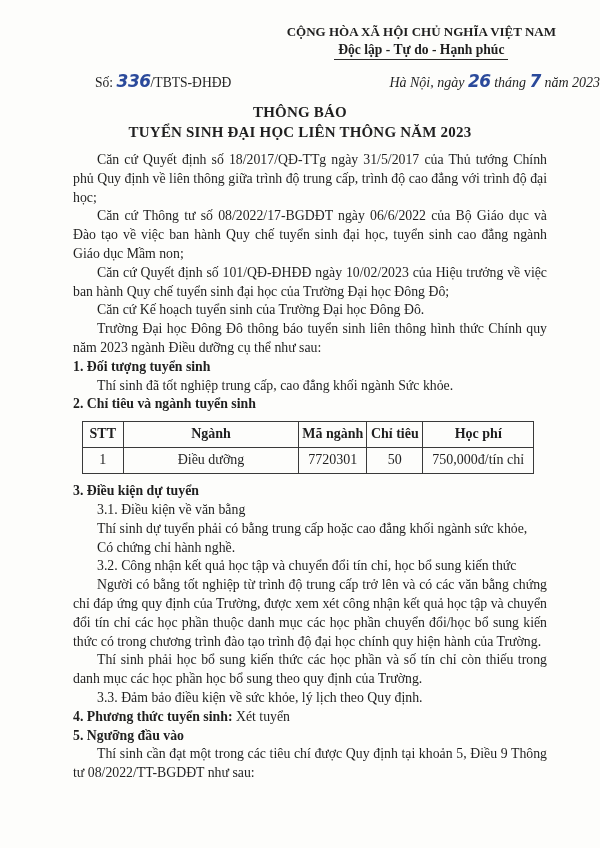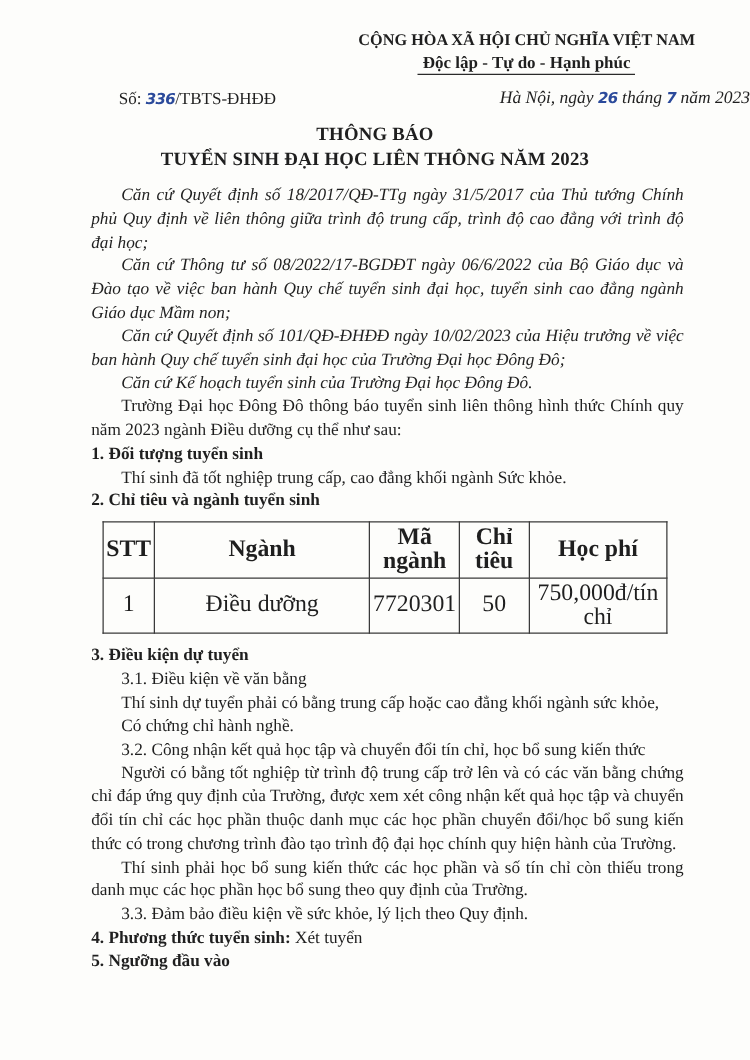--- a/index.html
+++ b/index.html
@@ -29,37 +29,37 @@
   .nat-line2 {
     font-size:13.6px; font-weight:bold; display:inline-block;
     padding:0 4px 1px 4px; border-bottom:1.4px solid var(--rule);
     margin-top:2px; white-space:nowrap;
   }
   .meta-row { display:flex; margin-top:11px; }
   .doc-number { width:252px; margin-left:40px; text-align:left; padding-left:55px; font-size:13.6px; }
   .dateline { flex:1; text-align:right; padding-left:34px; font-style:italic; font-size:14px; white-space:nowrap; }
   .handwritten {
     font-family:"DejaVu Sans", sans-serif; font-style:italic; font-weight:bold;
-    color:var(--handwriting); font-size:12px; letter-spacing:-0.5px;
+    color:var(--handwriting); font-size:17px; letter-spacing:-0.5px;
   }
   
   .title-block { text-align:center; margin-top:12px; line-height:1.3; }
   .title-line { font-size:15px; font-weight:bold; letter-spacing:0.2px; }
   
   .body { padding:9px 53px 0 73px; font-size:13.8px; line-height:18.8px; }
   .body p { margin:0; }
-  .preamble { font-style:italic; text-align:justify; text-indent:24px; }
+  .preamble { text-align:justify; text-indent:24px; }
   .para { text-align:justify; text-indent:24px; }
   .line { text-indent:24px; }
   .sec-heading { font-weight:bold; }
   .sec-heading .normal { font-weight:normal; }
   .gap-top { margin-top:5px !important; }
   
   .table-wrap { margin:7px 0 8px 9px; }
-  table.quota { border-collapse:collapse; width:452px; font-size:19px; }
+  table.quota { border-collapse:collapse; width:452px; font-size:14px; }
   table.quota th, table.quota td {
     border:1.5px solid #3a3a3a; text-align:center; padding:3px 2px; height:26px;
   }
   table.quota th { font-weight:bold; }
   .col-stt { width:9%; } .col-major { width:39%; } .col-code { width:15%; }
   .col-quota { width:12.5%; } .col-fee { width:24.5%; }
 </style>
 </head>
 <body>
 
@@ -125,15 +125,16 @@
     <p class="line">Thí sinh dự tuyển phải có bằng trung cấp hoặc cao đẳng khối ngành sức khỏe,</p>
     <p class="line">Có chứng chỉ hành nghề.</p>
     <p class="line">3.2. Công nhận kết quả học tập và chuyển đổi tín chỉ, học bổ sung kiến thức</p>
     <p class="para">Người có bằng tốt nghiệp từ trình độ trung cấp trở lên và có các văn bằng chứng chỉ đáp ứng quy định của Trường, được xem xét công nhận kết quả học tập và chuyển đổi tín chỉ các học phần thuộc danh mục các học phần chuyển đổi/học bổ sung kiến thức có trong chương trình đào tạo trình độ đại học chính quy hiện hành của Trường.</p>
     <p class="para">Thí sinh phải học bổ sung kiến thức các học phần và số tín chỉ còn thiếu trong danh mục các học phần học bổ sung theo quy định của Trường.</p>
     <p class="line">3.3. Đảm bảo điều kiện về sức khỏe, lý lịch theo Quy định.</p>
 
     <p class="sec-heading"><span>4. Phương thức tuyển sinh:</span><span class="normal"> Xét tuyển</span></p>
 
     <p class="sec-heading">5. Ngưỡng đầu vào</p>
+    <p class="para">Thí sinh cần đạt một trong các tiêu chí được Quy định tại khoản 5, Điều 9 Thông tư 08/2022/TT-BGDĐT như sau:</p>
   </div>
 
 </div>
 
 </body></html>

